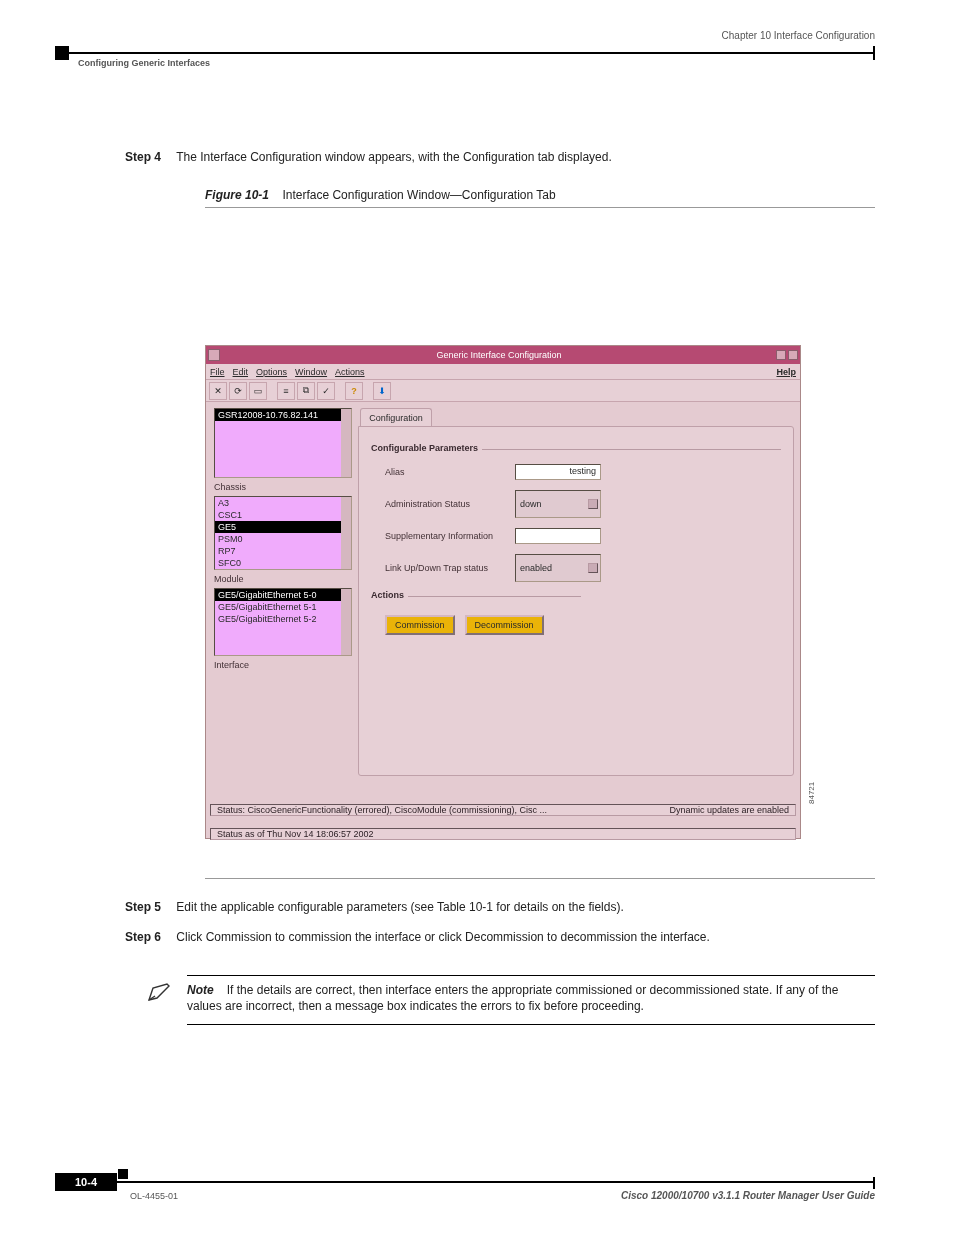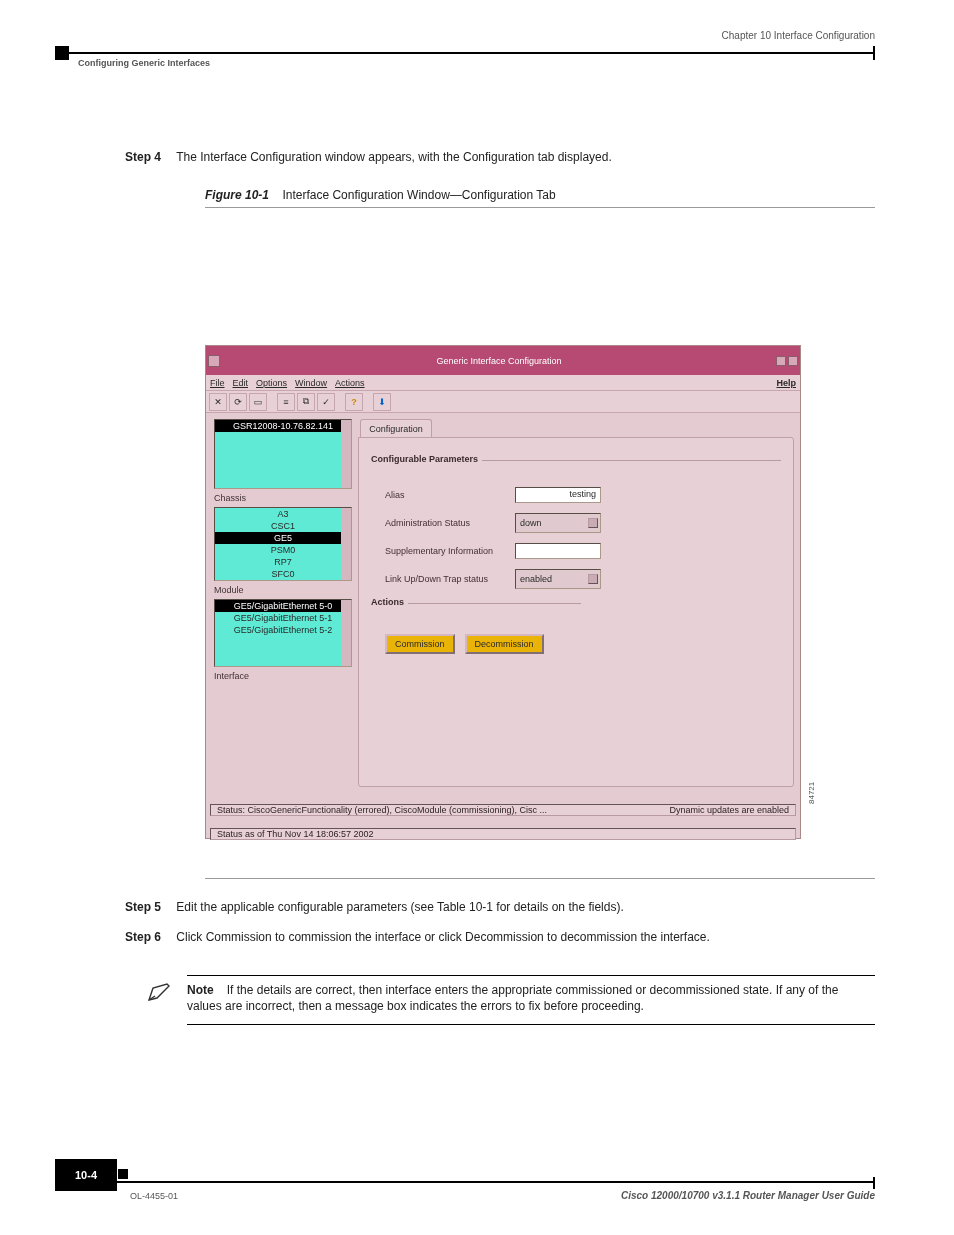--- a/index.html
+++ b/index.html
@@ -70,21 +70,21 @@
     position: absolute;
     left: 205px; top: 345px;
     width: 596px; height: 494px;
     background: #e4cbd1;
     border: 1px solid #a88;
     font-family: "Lucida Sans", Arial, sans-serif;
     font-size: 9px;
     color: #2a2a2a;
   }
   .titlebar {
-    height: 29px;
+    height: 18px;
     background: #b64a72;
     color: #fff;
     display: flex; align-items: center;
     font-size: 9px;
     position: relative;
   }
   .titlebar .sysbox {
     width: 12px; height: 12px; margin: 1px 2px;
     background: #d7a9b8;
     border: 1px solid #7a3;
@@ -120,24 +120,23 @@
   .client {
     display: flex;
     height: calc(100% - 52px - 30px);
   }
   .leftcol {
     width: 150px;
     padding: 6px 4px 2px 8px;
     display:flex;flex-direction:column;
   }
   .listbox {
-    background: #5eead4;
+    background: #f0abfc;
     border: 1px inset #a98;
     position: relative;
-    text-align: center;
   }
   .listbox .scroll {
     position:absolute; right:0; top:0; bottom:0; width:10px;
     background:#d5b7c0;
   }
   .listbox .row {
     padding: 1px 3px;
     white-space: nowrap; overflow:hidden;
     font-size: 9px;
   }
@@ -166,21 +165,21 @@
     border: 1px solid #bfa0a9;
     background: #e7d0d6;
     height: 350px;
     padding: 8px 10px;
     border-radius: 0 3px 3px 3px;
   }
   .group {
     position: relative;
     border-top: 1px solid #b89aa3;
     margin: 14px 2px 0 2px;
-    padding-top: 22px;
+    padding-top: 10px;
   }
   .group .legend {
     position: absolute; top: -7px; left: 0;
     background: #e7d0d6;
     padding: 0 4px 0 0;
     font-weight: bold;
     font-size: 9px;
     color: #3a2a30;
   }
   .formrow {
@@ -188,21 +187,21 @@
     margin: 4px 0 10px 14px;
   }
   .formrow .flabel { width: 130px; font-size:9px; color:#423035;}
   .txtfield {
     width: 86px; height: 16px;
     background:#fff; border:1px inset #a98;
     text-align: right; padding: 1px 4px;
     font-size: 9px;
   }
   .ddfield {
-    width: 86px; height: 20px;
+    width: 86px; height: 28px;
     background:#e0cad0; border:1px inset #a98;
     display:flex;align-items:center;justify-content:space-between;
     padding: 0 2px 0 4px;
     font-size:9px;
   }
   .ddfield .arrow{width:10px;height:10px;background:#c9abb5;border:1px outset #b89aa3;}
   .actions-group {
     width: 210px;
     padding-bottom: 6px;
   }
@@ -263,31 +262,31 @@
   }
   .note-block .note-body {
     display:flex; align-items:flex-start;
   }
   .note-icon {
     width:26px;height:20px; margin-right:14px;
     position:relative;
   }
   .note-icon svg{width:26px;height:20px;}
   .note-label {
-    font-weight:bold; margin-right:10px; font-size:12px;
+    font-weight:bold; margin-right:10px; font-size:12px;font-style:italic;
   }
   .note-text { font-size:12px; line-height:1.35; }
   
   .ftr-rule {
     position:absolute; left:55px; right:79px; bottom:52px;
     height:2px;background:#000;
   }
   .ftr-box {
     position:absolute; left:55px; bottom:44px;
-    width:62px;height:32px;background:#000;color:#fff;
+    width:62px;height:18px;background:#000;color:#fff;
     font-size:11px;font-weight:bold;
     display:flex;align-items:center;justify-content:center;
   }
   .ftr-nub {
     position:absolute; left:118px; bottom:56px;
     width:10px;height:10px;background:#000;
   }
   .ftr-tick {
     position:absolute; right:79px; bottom:46px;
     width:2px; height:12px; background:#000;

